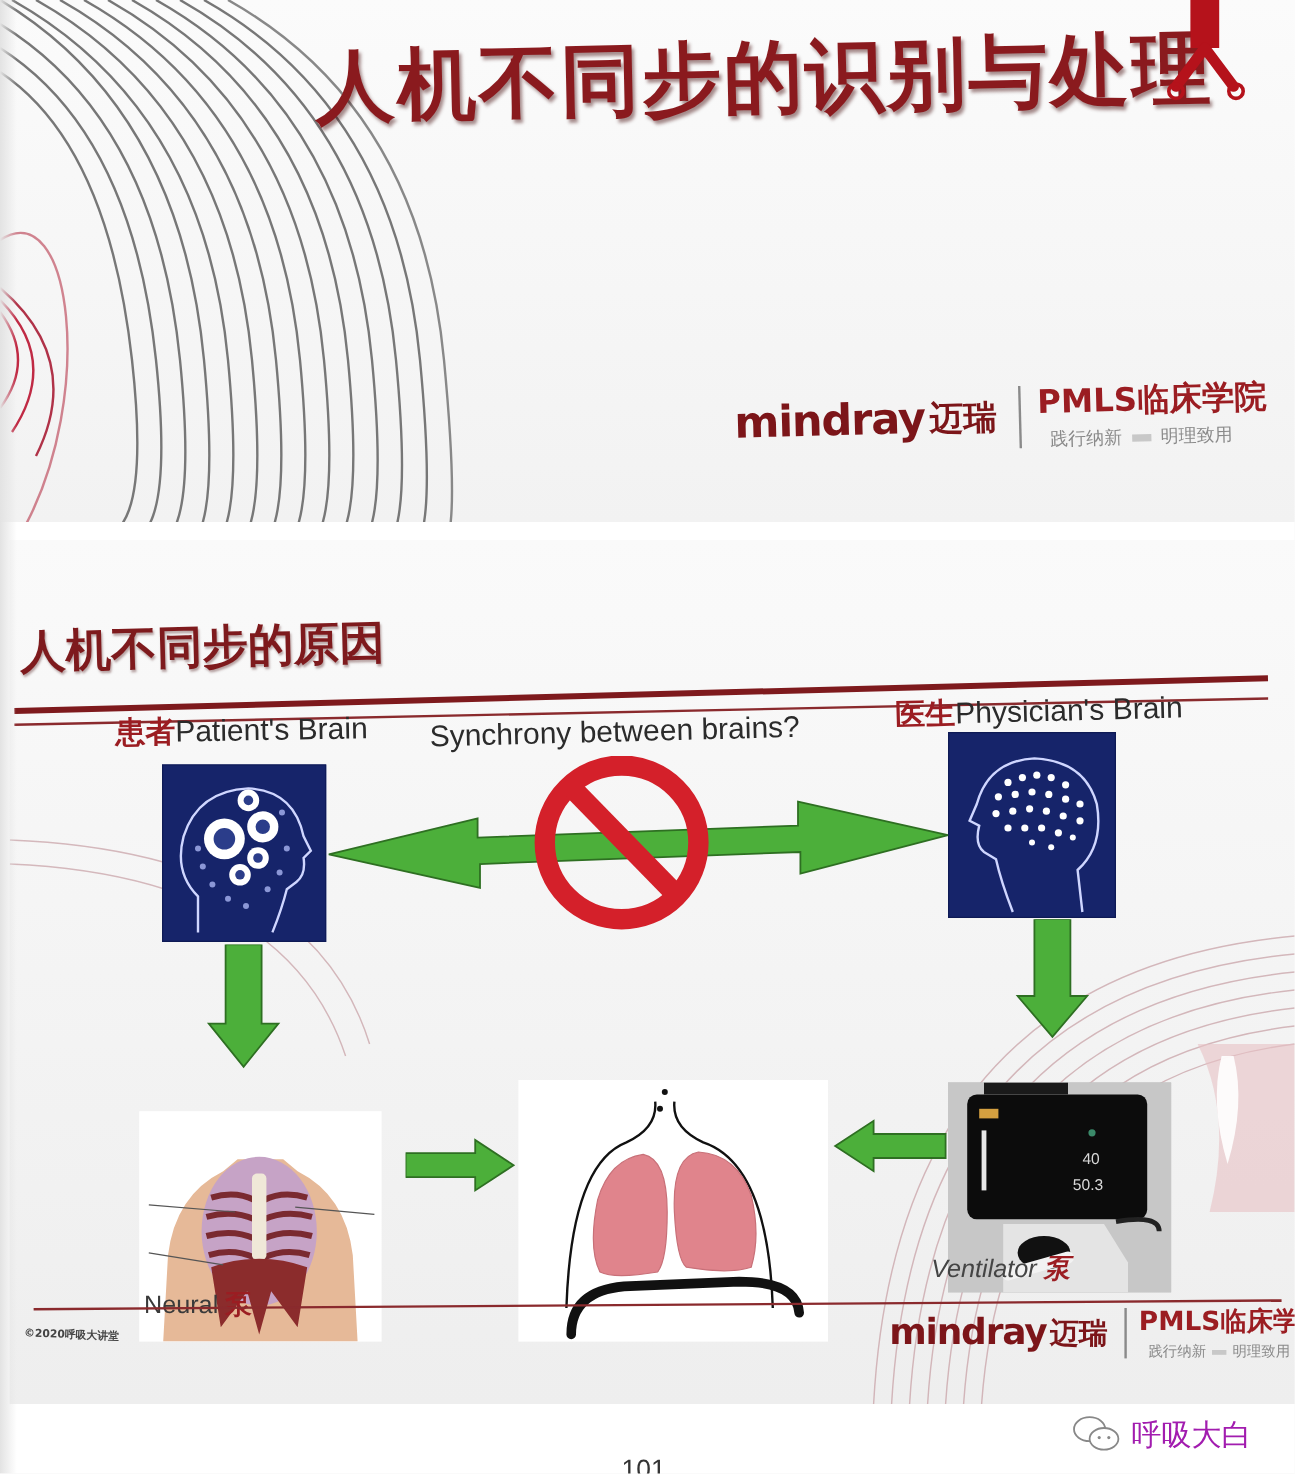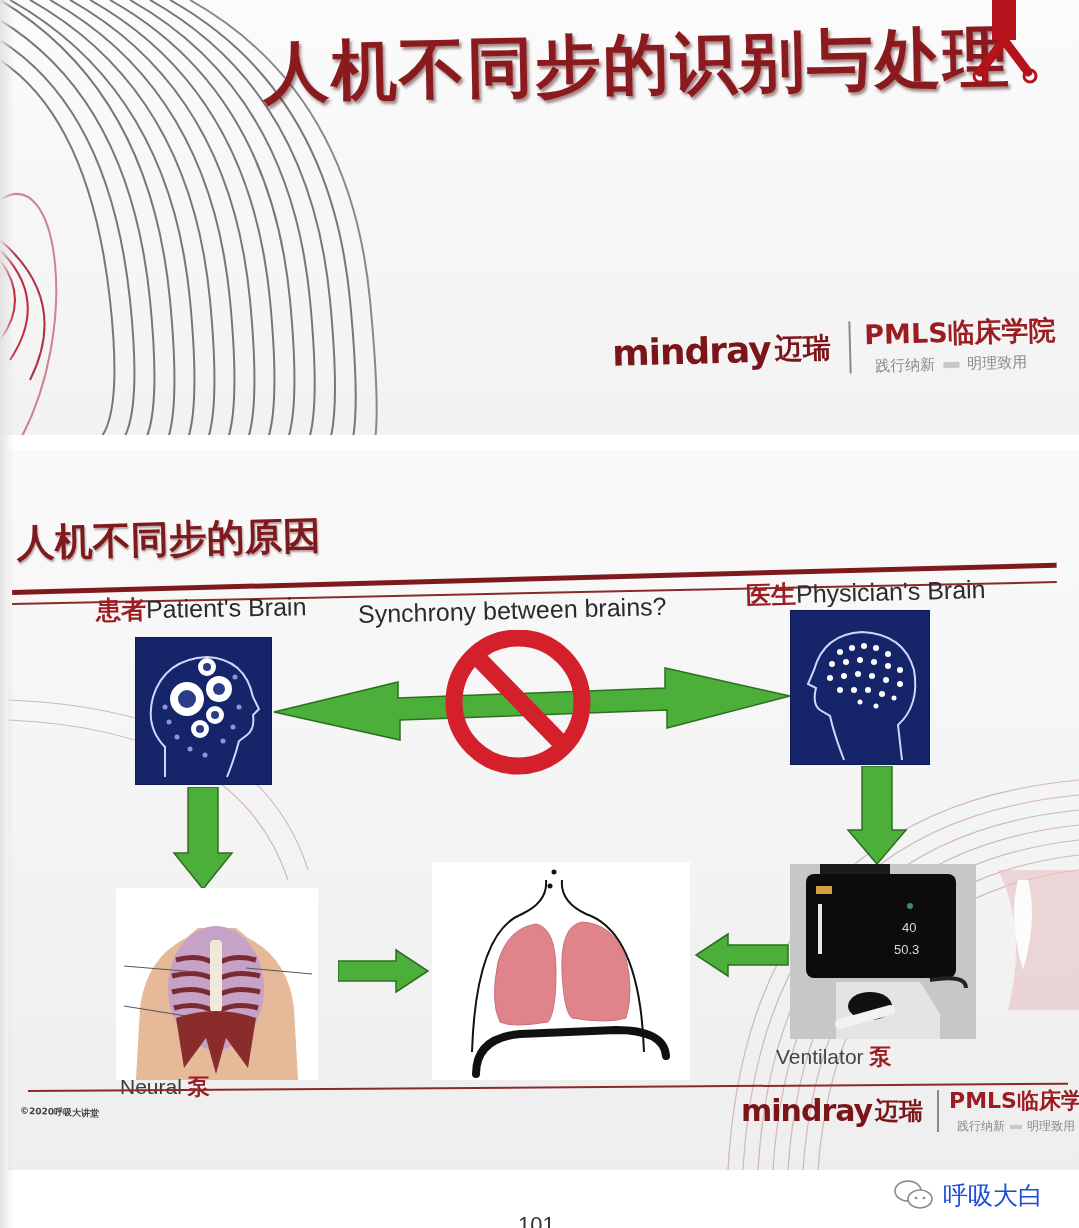--- a/index.html
+++ b/index.html
@@ -84,32 +84,32 @@
     font-family:"Liberation Sans", sans-serif; color:#2b2b2b; font-size:25px;
   }
   .label .cn {
     font-family:"DejaVu Sans", sans-serif; font-weight:bold; color:#9b1d22;
   }
   .lbl-patient { left:88px; top:142px; transform:rotate(-1deg); }
   .lbl-sync { left:350px; top:146px; transform:rotate(-1.5deg); }
   .lbl-phys { left:738px; top:126px; transform:rotate(-1.5deg); }
   .lbl-neural { left:112px; top:622px; font-size:21px; color:#3a3a3a; }
   .lbl-neural .cn { font-size:22px; }
-  .lbl-vent { left:768px; top:592px; font-size:21px; color:#444; }
+  .lbl-vent { left:768px; top:592px; font-size:21px; color:#444;font-style:italic; }
   .lbl-vent .cn { font-size:22px; }
 
   .brainbox {
     position:absolute; background:#16246a;
     box-shadow:0 0 0 1px #0e1a55 inset;
   }
   .brain-patient { left:127px; top:187px; width:137px; height:148px; }
   .brain-phys { left:782px; top:160px; width:140px; height:155px; }
 
   .panel {
-    position:absolute; background:#ffffff;
+    position:absolute; background:#ffffff;margin-top:38px;
   }
   .panel-chest { left:108px; top:438px; width:202px; height:192px; }
   .panel-lungs { left:424px; top:412px; width:258px; height:218px; }
   .panel-vent { left:782px; top:414px; width:186px; height:175px; background:#bdbdbd; }
 
   .footer-copy {
     position:absolute; left:12px; top:656px; font-size:9px; color:#444;
     font-family:"DejaVu Sans", sans-serif; font-weight:bold;
     transform:rotate(2deg);
   }
@@ -117,21 +117,21 @@
   .brand2 .mindray { font-size:30px; }
   .brand2 .mindray-cn { font-size:24px; margin-left:3px; }
   .brand2 .sep { height:42px; margin:0 10px 0 14px; }
   .brand2 .pmls { font-size:22px; }
   .brand2 .motto { font-size:12px; margin-top:2px; margin-left:8px; }
   .brand2 .motto .dash { width:12px; height:4px; margin:0 5px; }
 
   
   .watermark {
     position:absolute; left:893px; top:1178px; display:flex; align-items:center;
-    color:#1d4ed8; font-family:"DejaVu Sans", sans-serif; font-size:25px;
+    color:#a21caf; font-family:"DejaVu Sans", sans-serif; font-size:25px;
   }
   .watermark svg { margin-right:8px; }
   .page-number {
     position:absolute; left:518px; top:1212px; font-size:22px; color:#333;
     font-family:"Liberation Sans", sans-serif;
   }
   .left-edge {
     position:absolute; left:0; top:0; width:14px; height:1228px;
     background:linear-gradient(90deg, #e3e3e3, rgba(255,255,255,0));
   }

